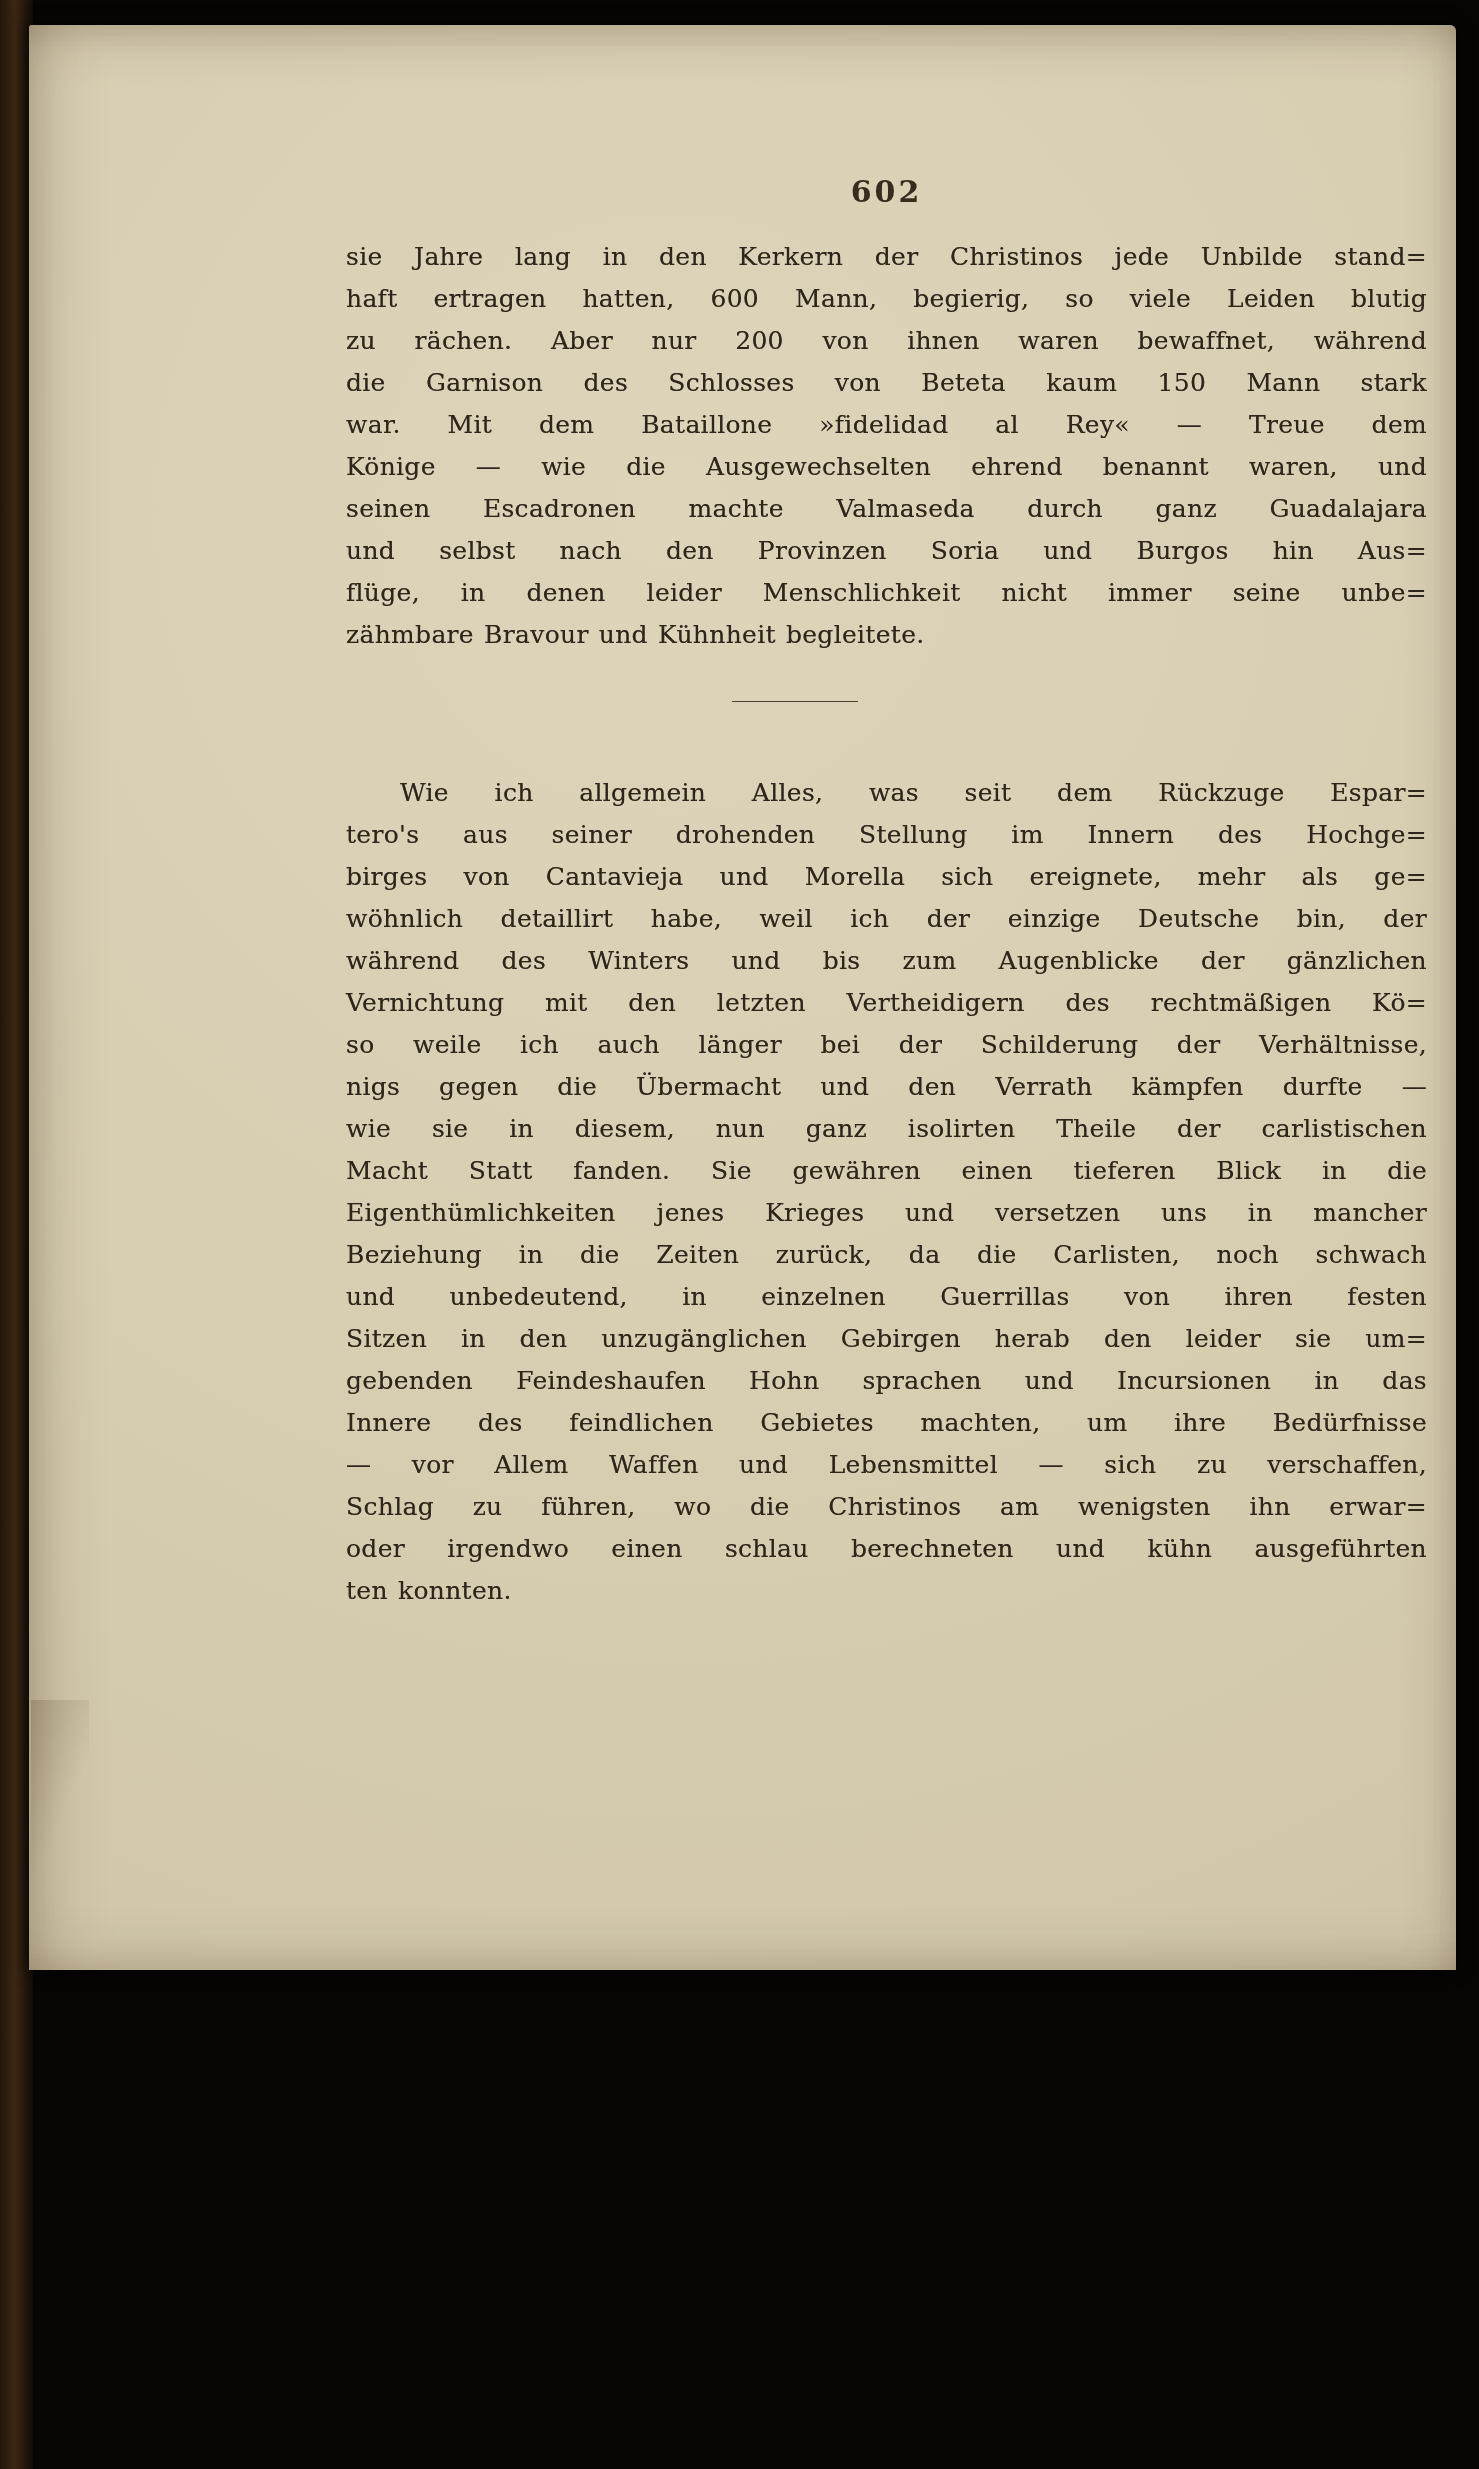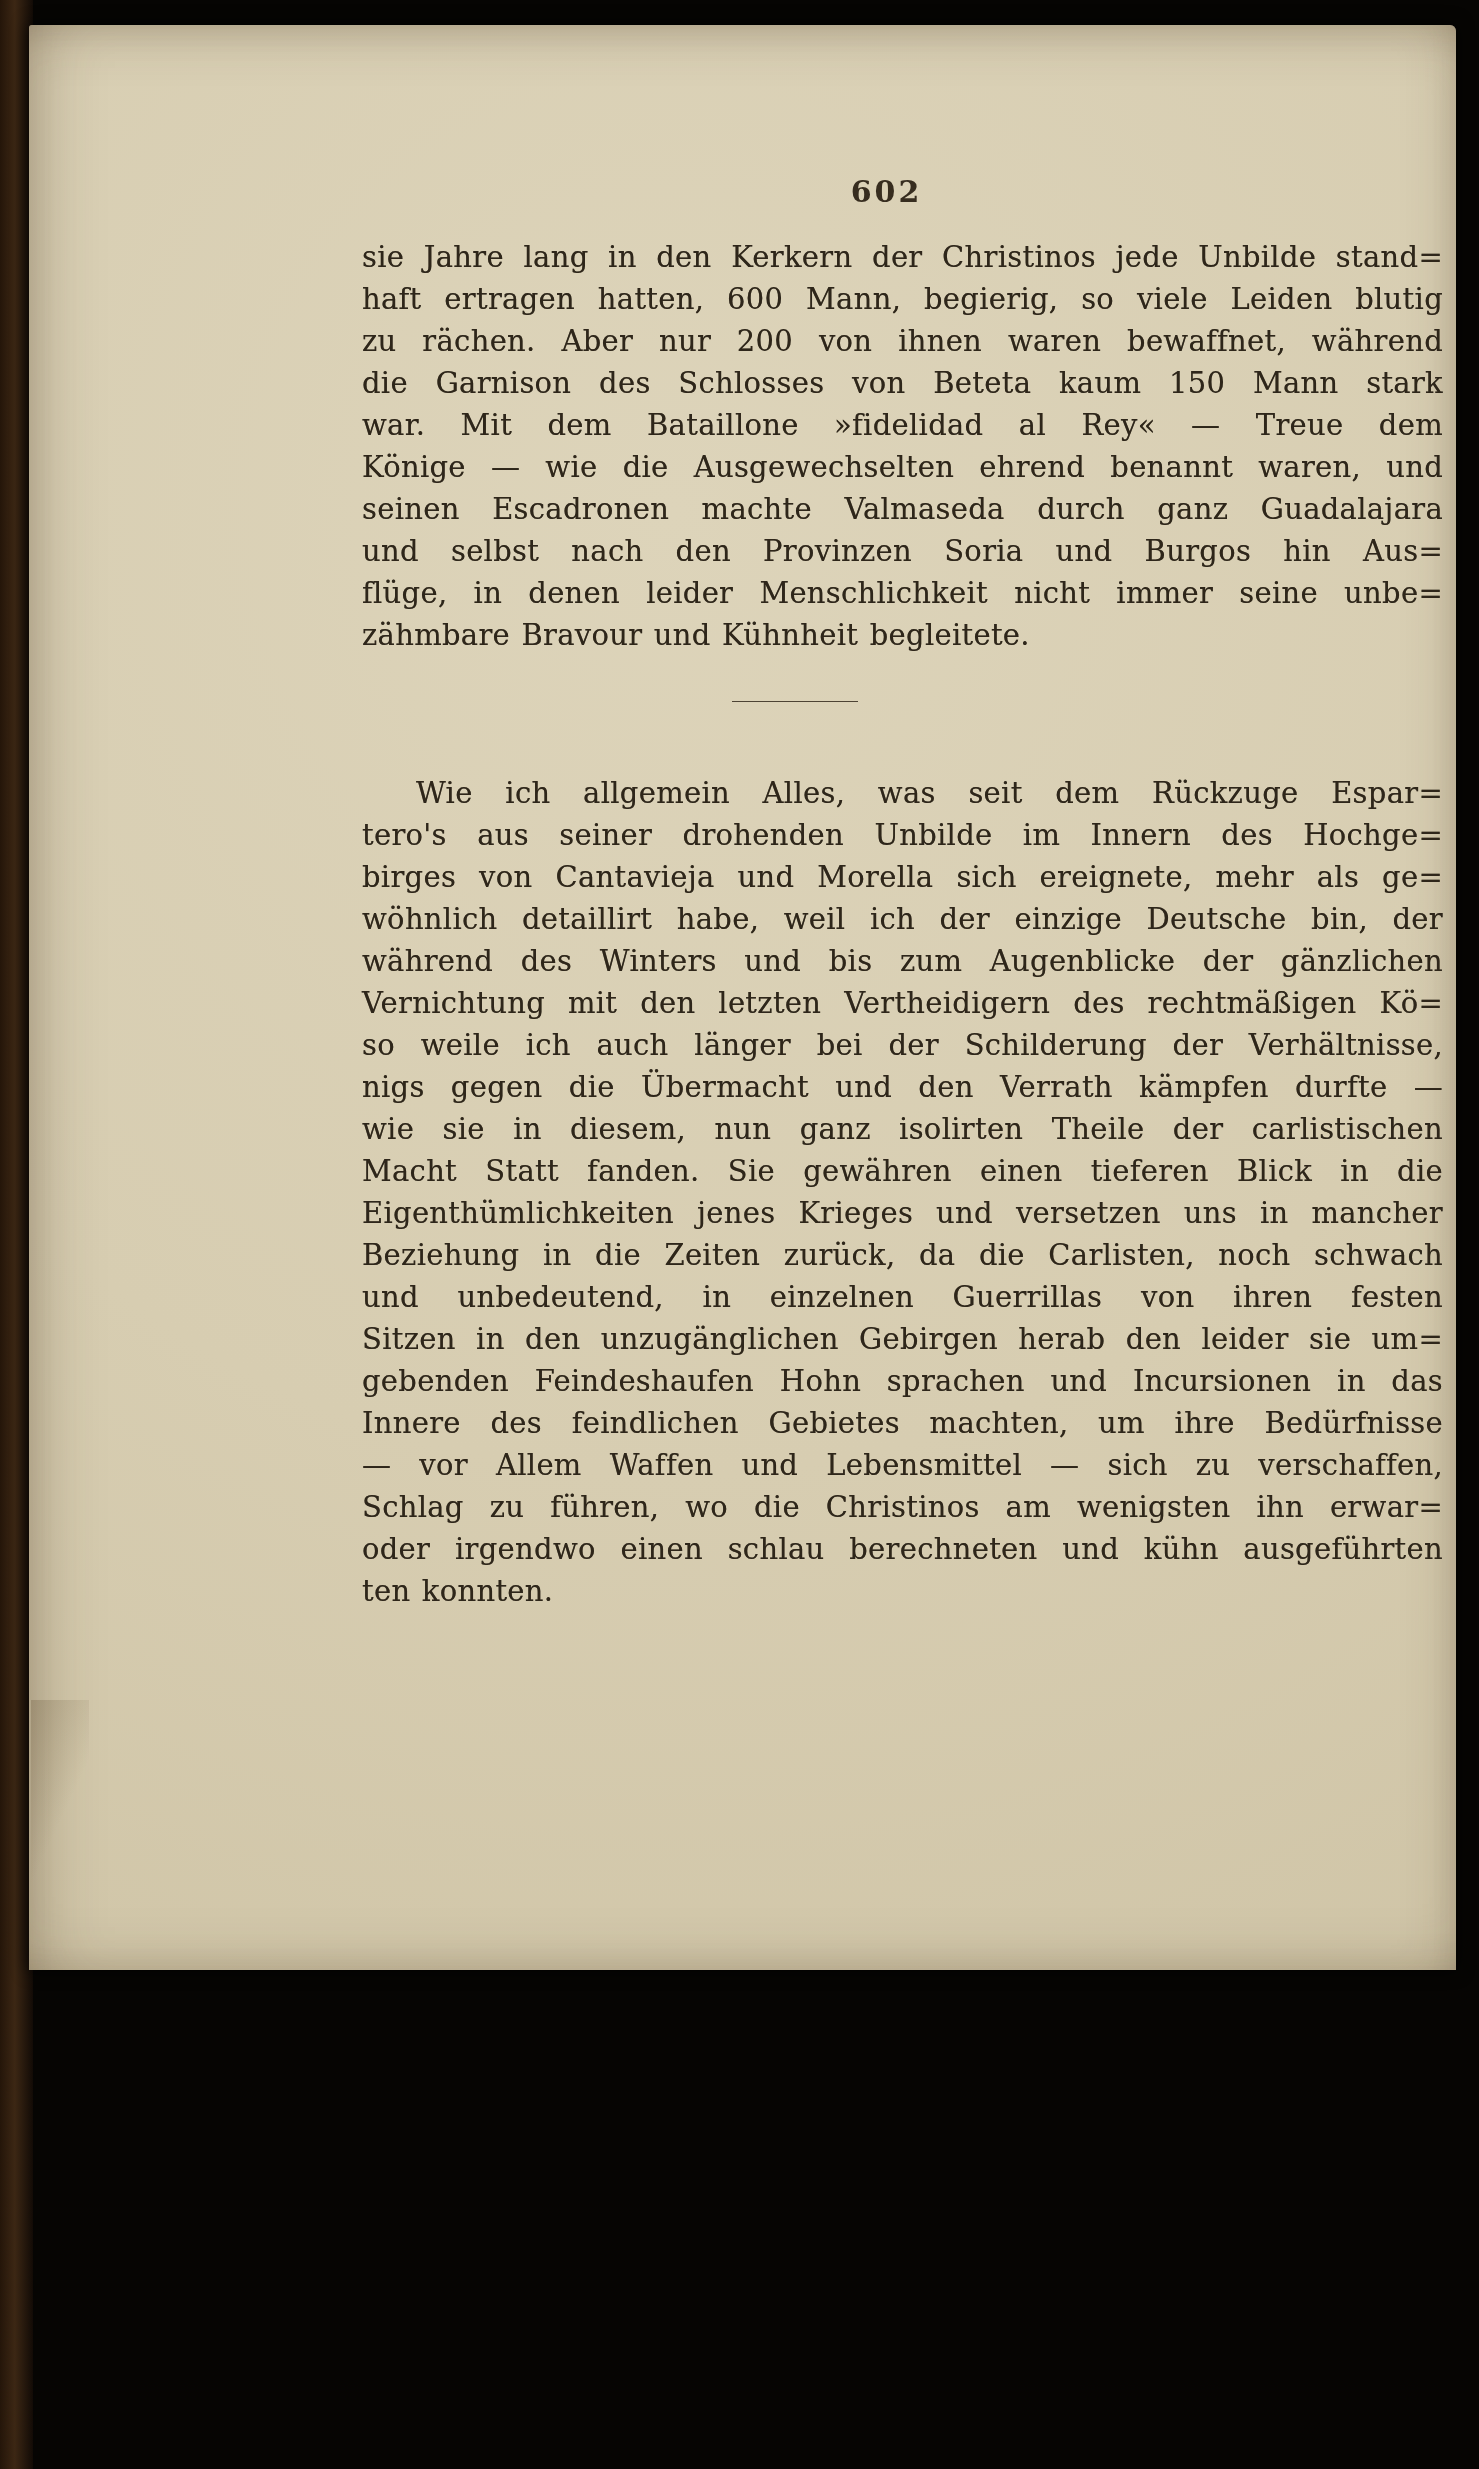--- a/index.html
+++ b/index.html
@@ -52,26 +52,25 @@
     width: 100%;
     text-align: center;
     font-size: 30px;
     font-weight: bold;
     letter-spacing: 2.9px;
     color: #372d1f;
   }
   .para {
     position: absolute;
     width: 100%;
-    font-size: 29px;
+    font-size: 25px;
     line-height: 42px;
     letter-spacing: 0.3px;
     word-spacing: 1.9px;
     text-shadow: 0 0 0.6px rgba(46,38,26,.55);
-    margin-left: 16px;
   }
   .para-1 { top: 211px; }
   .para-2 { top: 747px; }
   .line {
     text-align: justify;
     text-align-last: justify;
     white-space: normal;
   }
   .line.last { text-align-last: left; }
   .line.indent { text-indent: 54px; }
@@ -105,21 +104,21 @@
         <div class="line">seinen Escadronen machte Valmaseda durch ganz Guadalajara</div>
         <div class="line">und selbst nach den Provinzen Soria und Burgos hin Aus=</div>
         <div class="line">flüge, in denen leider Menschlichkeit nicht immer seine unbe=</div>
         <div class="line last">zähmbare Bravour und Kühnheit begleitete.</div>
       </div>
 
     <div class="divider"></div>
 
     <div class="para para-2">
         <div class="line indent">Wie ich allgemein Alles, was seit dem Rückzuge Espar=</div>
-        <div class="line">tero's aus seiner drohenden Unbilde im Innern des Hochge=</div>
+        <div class="line">tero's aus seiner drohenden Stellung im Innern des Hochge=</div>
         <div class="line">birges von Cantavieja und Morella sich ereignete, mehr als ge=</div>
         <div class="line">wöhnlich detaillirt habe, weil ich der einzige Deutsche bin, der</div>
         <div class="line">während des Winters und bis zum Augenblicke der gänzlichen</div>
         <div class="line">Vernichtung mit den letzten Vertheidigern des rechtmäßigen Kö=</div>
         <div class="line">so weile ich auch länger bei der Schilderung der Verhältnisse,</div>
         <div class="line">nigs gegen die Übermacht und den Verrath kämpfen durfte —</div>
         <div class="line">wie sie in diesem, nun ganz isolirten Theile der carlistischen</div>
         <div class="line">Macht Statt fanden. Sie gewähren einen tieferen Blick in die</div>
         <div class="line">Eigenthümlichkeiten jenes Krieges und versetzen uns in mancher</div>
         <div class="line">Beziehung in die Zeiten zurück, da die Carlisten, noch schwach</div>

